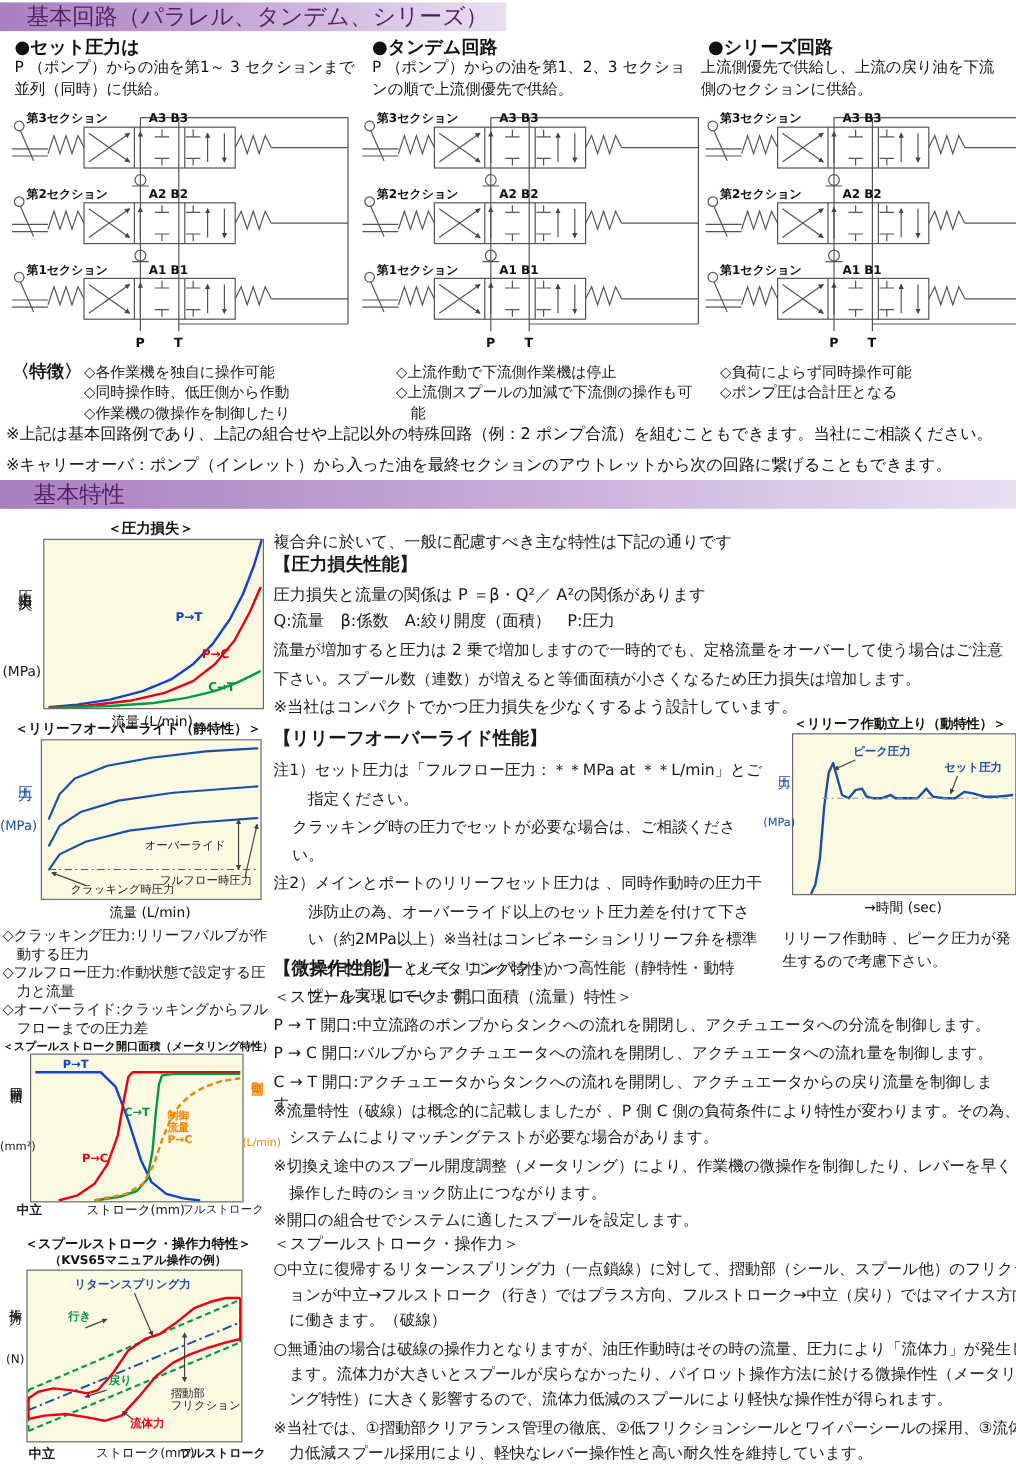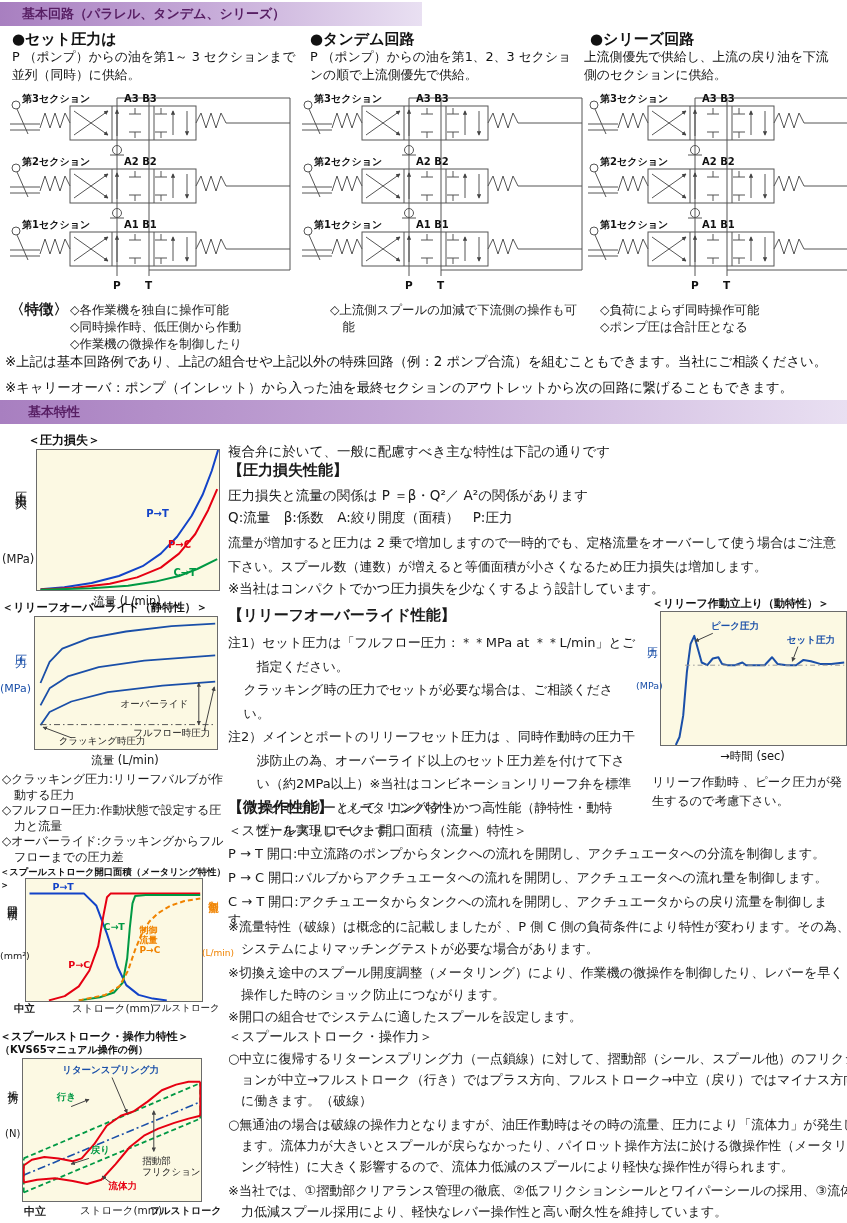--- a/index.html
+++ b/index.html
@@ -1,32 +1,32 @@
 <!DOCTYPE html>
 <html><head>
 <meta charset="utf-8">
 <style>
   html,body{margin:0;padding:0;background:#fff}
   #page{position:relative;width:847px;height:1223px;background:#fff;overflow:hidden;
         font-family:"DejaVu Sans","Liberation Sans",sans-serif;color:#1a1a1a}
   .abs{position:absolute}
-  .hbar{height:24px;line-height:24px;font-weight:bold;font-size:13px;color:#571e63;
+  .hbar{height:24px;line-height:24px;font-weight:normal;font-size:19px;color:#571e63;
         background:linear-gradient(90deg,#a87fc0 0%,#c3a6d6 45%,#e9e0f2 100%)}
   .hbar span{padding-left:22px}
   .coltitle{font-size:15px;font-weight:bold;color:#111}
   .coldesc{font-size:12.8px;line-height:18px;color:#111}
   .featlabel{font-size:14.5px;font-weight:bold}
   .featitem{font-size:12.4px;line-height:17px;padding-left:1em;text-indent:-1em}
   .noteline{font-size:13.4px;color:#111}
   .body13{font-size:13px;line-height:23.5px}
   .body135{font-size:13.5px}
   .h15{font-size:15px;font-weight:bold}
   .hang{padding-left:2.2em;text-indent:-2.2em}
   .hang1{padding-left:1em;text-indent:-1em}
-  .ctitle{font-size:12px;font-weight:bold;text-align:left;color:#111}
+  .ctitle{font-size:12px;font-weight:bold;text-align:center;color:#111}
   .caxis{font-size:11.5px;color:#111;text-align:center}
   .vt{writing-mode:vertical-rl;text-orientation:upright;letter-spacing:2px;font-size:12px}
   .blue{color:#1a4fa8}
   .orange{color:#f08300}
   svg.chartbox{background:#fcf9e3;border:1px solid #6b6b6b;display:block}
   .terms{font-size:12px;line-height:15.5px}
 </style>
 </head>
 <body>
 
@@ -318,20 +318,21 @@
         <text x="137" y="205" font-size="10.5" font-weight="bold" fill="#111">T</text>
       </svg></div>
 
   <div class="abs featlabel" style="left:10px;top:300px">〈特徴〉</div>
   <div class="abs" style="left:70px;top:301px;width:238px">
     <div class="featitem">◇各作業機を独自に操作可能</div>
     <div class="featitem">◇同時操作時、低圧側から作動</div>
     <div class="featitem">◇作業機の微操作を制御したり</div>
   </div>
   <div class="abs" style="left:330px;top:301px;width:258px">
+    <div class="featitem">◇上流作動で下流側作業機は停止</div>
     <div class="featitem">◇上流側スプールの加減で下流側の操作も可能</div>
   </div>
   <div class="abs" style="left:600px;top:301px;width:245px">
     <div class="featitem">◇負荷によらず同時操作可能</div>
     <div class="featitem">◇ポンプ圧は合計圧となる</div>
   </div>
 
   <div class="abs noteline" style="left:5px;top:353px;width:840px">※上記は基本回路例であり、上記の組合せや上記以外の特殊回路（例：2 ポンプ合流）を組むこともできます。当社にご相談ください。</div>
   <div class="abs noteline" style="left:5px;top:379px;width:840px">※キャリーオーバ：ポンプ（インレット）から入った油を最終セクションのアウトレットから次の回路に繋げることもできます。</div>
 

